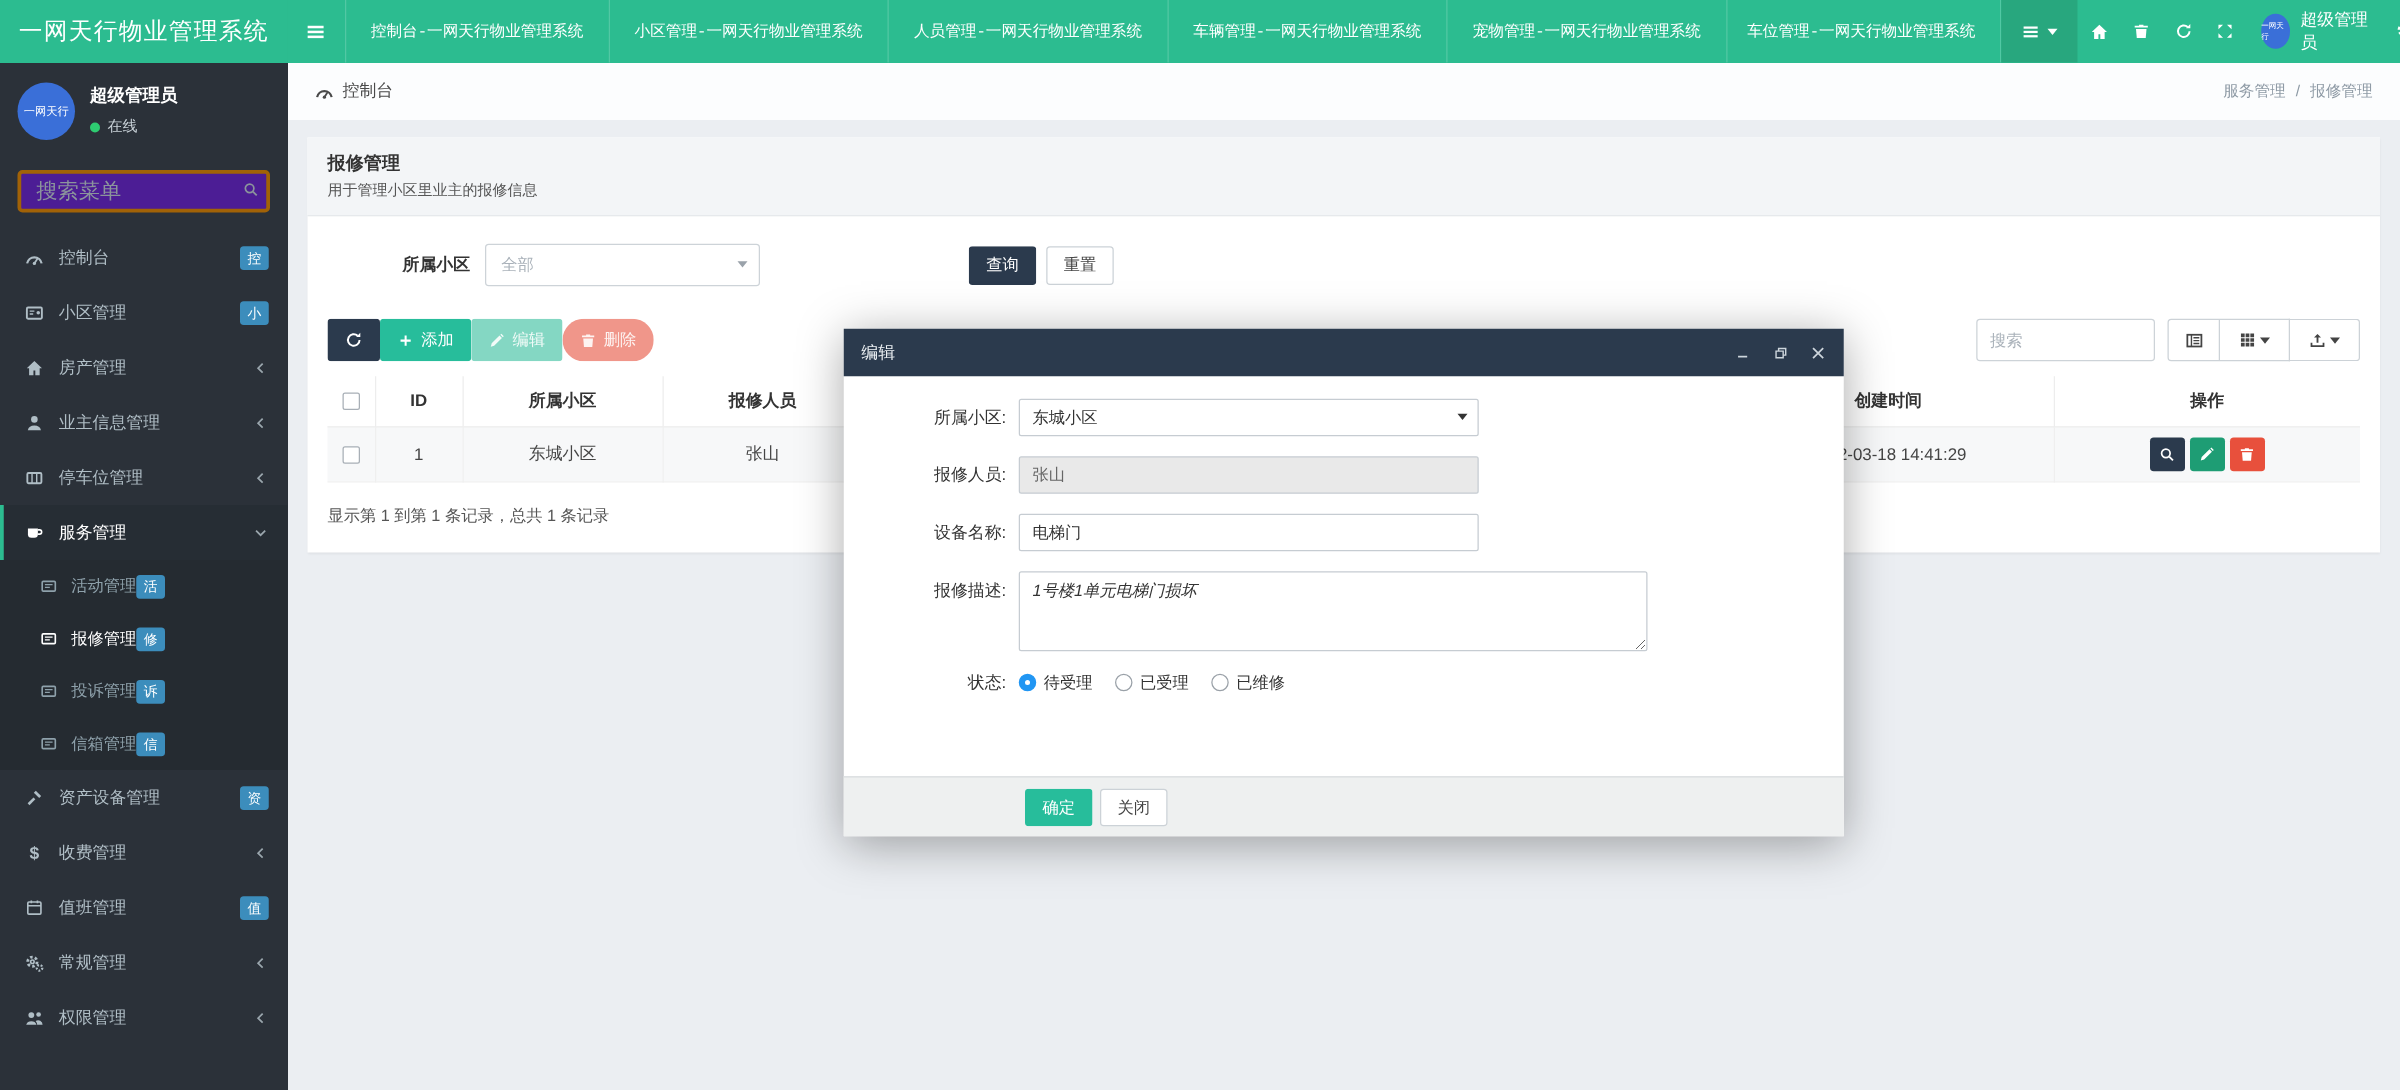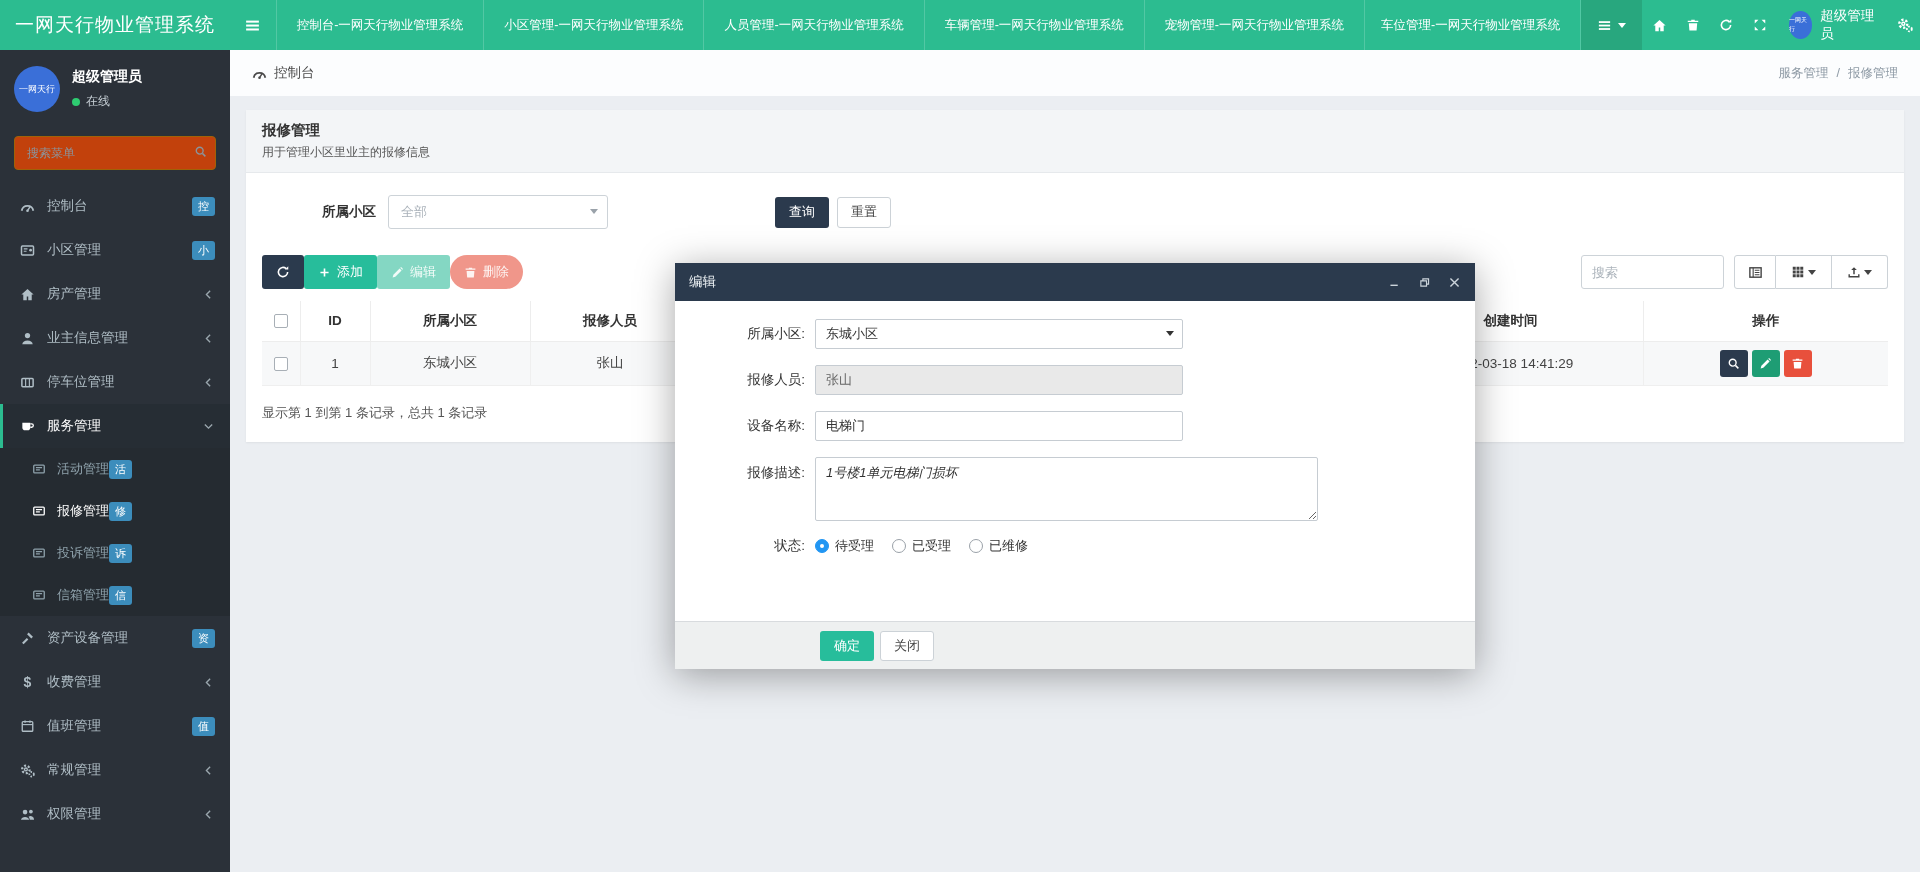--- a/index.html
+++ b/index.html
@@ -1,21 +1,21 @@
 <!DOCTYPE html>
 <html><head>
 <meta charset="utf-8">
 <style>
   * { margin:0; padding:0; box-sizing:border-box; }
   html,body { width:1920px; height:872px; overflow:hidden;
     font-family:"Liberation Sans","DejaVu Sans",sans-serif; background:#ebeef2; }
   .icon { display:inline-block; vertical-align:middle; }
 
   
-  .topbar { position:fixed; top:0; left:0; width:1920px; height:50px; display:flex; z-index:30; }
+  .topbar { position:fixed; top:0; left:0; width:1920px; height:50px; display:flex; z-index:30;font-family:Liberation Mono, monospace; }
   .brand { width:230px; height:50px; background:#2cbc90; color:#fff; font-size:19px;
     display:flex; align-items:center; justify-content:center; letter-spacing:1px; flex:none; }
   .topnav { flex:1; background:#2cbc90; display:flex; align-items:stretch; color:#fff; }
   .hamburger { width:52px; display:flex; align-items:center; justify-content:center; cursor:pointer; }
   .navtab { display:flex; align-items:center; padding:0 20px; font-size:12.5px;
     border-left:1px solid rgba(255,255,255,.18); cursor:pointer; white-space:nowrap; }
   .navtab:last-of-type { border-right:1px solid rgba(255,255,255,.18);padding-left:16px; }
   .topnav-right { display:flex; align-items:center; margin-left:auto; padding-right:10px; }
   .nav-menu-btn { height:50px; padding:0 16px; background:#28a77e; display:flex; align-items:center; gap:6px; cursor:pointer; }
   .nav-ic { width:40px; height:50px; display:flex; align-items:center; justify-content:center; cursor:pointer; }
@@ -26,22 +26,22 @@
 
   
   .sidebar { position:fixed; top:50px; left:0; width:230px; height:822px; background:#2b3139; z-index:20; }
   .user-panel { display:flex; align-items:center; gap:12px; padding:16px 14px 14px; }
   .avatar { width:46px; height:46px; border-radius:50%; background:#3a6fd8; color:#fff;
     font-size:9px; display:flex; align-items:center; justify-content:center; flex:none; }
   .up-name { color:#fff; font-size:14px; font-weight:bold; margin-bottom:7px; }
   .up-status { color:#c9d2d8; font-size:12px; display:flex; align-items:center; gap:6px; }
   .dot { width:8px; height:8px; border-radius:50%; background:#2ecc71; display:inline-block; }
   .side-search { margin:10px 14px 14px; position:relative; }
-  .side-search input { width:100%; height:34px; background:#c2410c; border:1px solid #a16207;
-    border-radius:4px; color:#cfd6dc; font-size:12px; padding:0 30px 0 12px; outline:none; }
+  .side-search input { width:100%; height:34px; background:#4c1d95; border:3px solid #a16207;
+    border-radius:4px; color:#cfd6dc; font-size:17px; padding:0 30px 0 12px; outline:none; }
   .side-search input::placeholder { color:#8b949c; }
   .side-search .icon { position:absolute; right:9px; top:9px; color:#8b949c; }
   .menu { list-style:none; }
   .mi { height:44px; display:flex; align-items:center; padding:0 15px 0 19px;
     color:#b0bec6; font-size:13.5px; cursor:pointer; position:relative; }
   .mi .mic { width:17px; margin-right:11px; color:#b0bec6; text-align:center; flex:none; }
   .mi .lbl { flex:1; }
   .badge { background:#3c8dbc; color:#fff; font-size:11px; padding:2px 6px; border-radius:3px; }
   .chev { color:#9aa6ad; }
   .mi.active-parent { background:#262d34; color:#fff; border-left:3px solid #2cbc90; padding-left:16px; }

